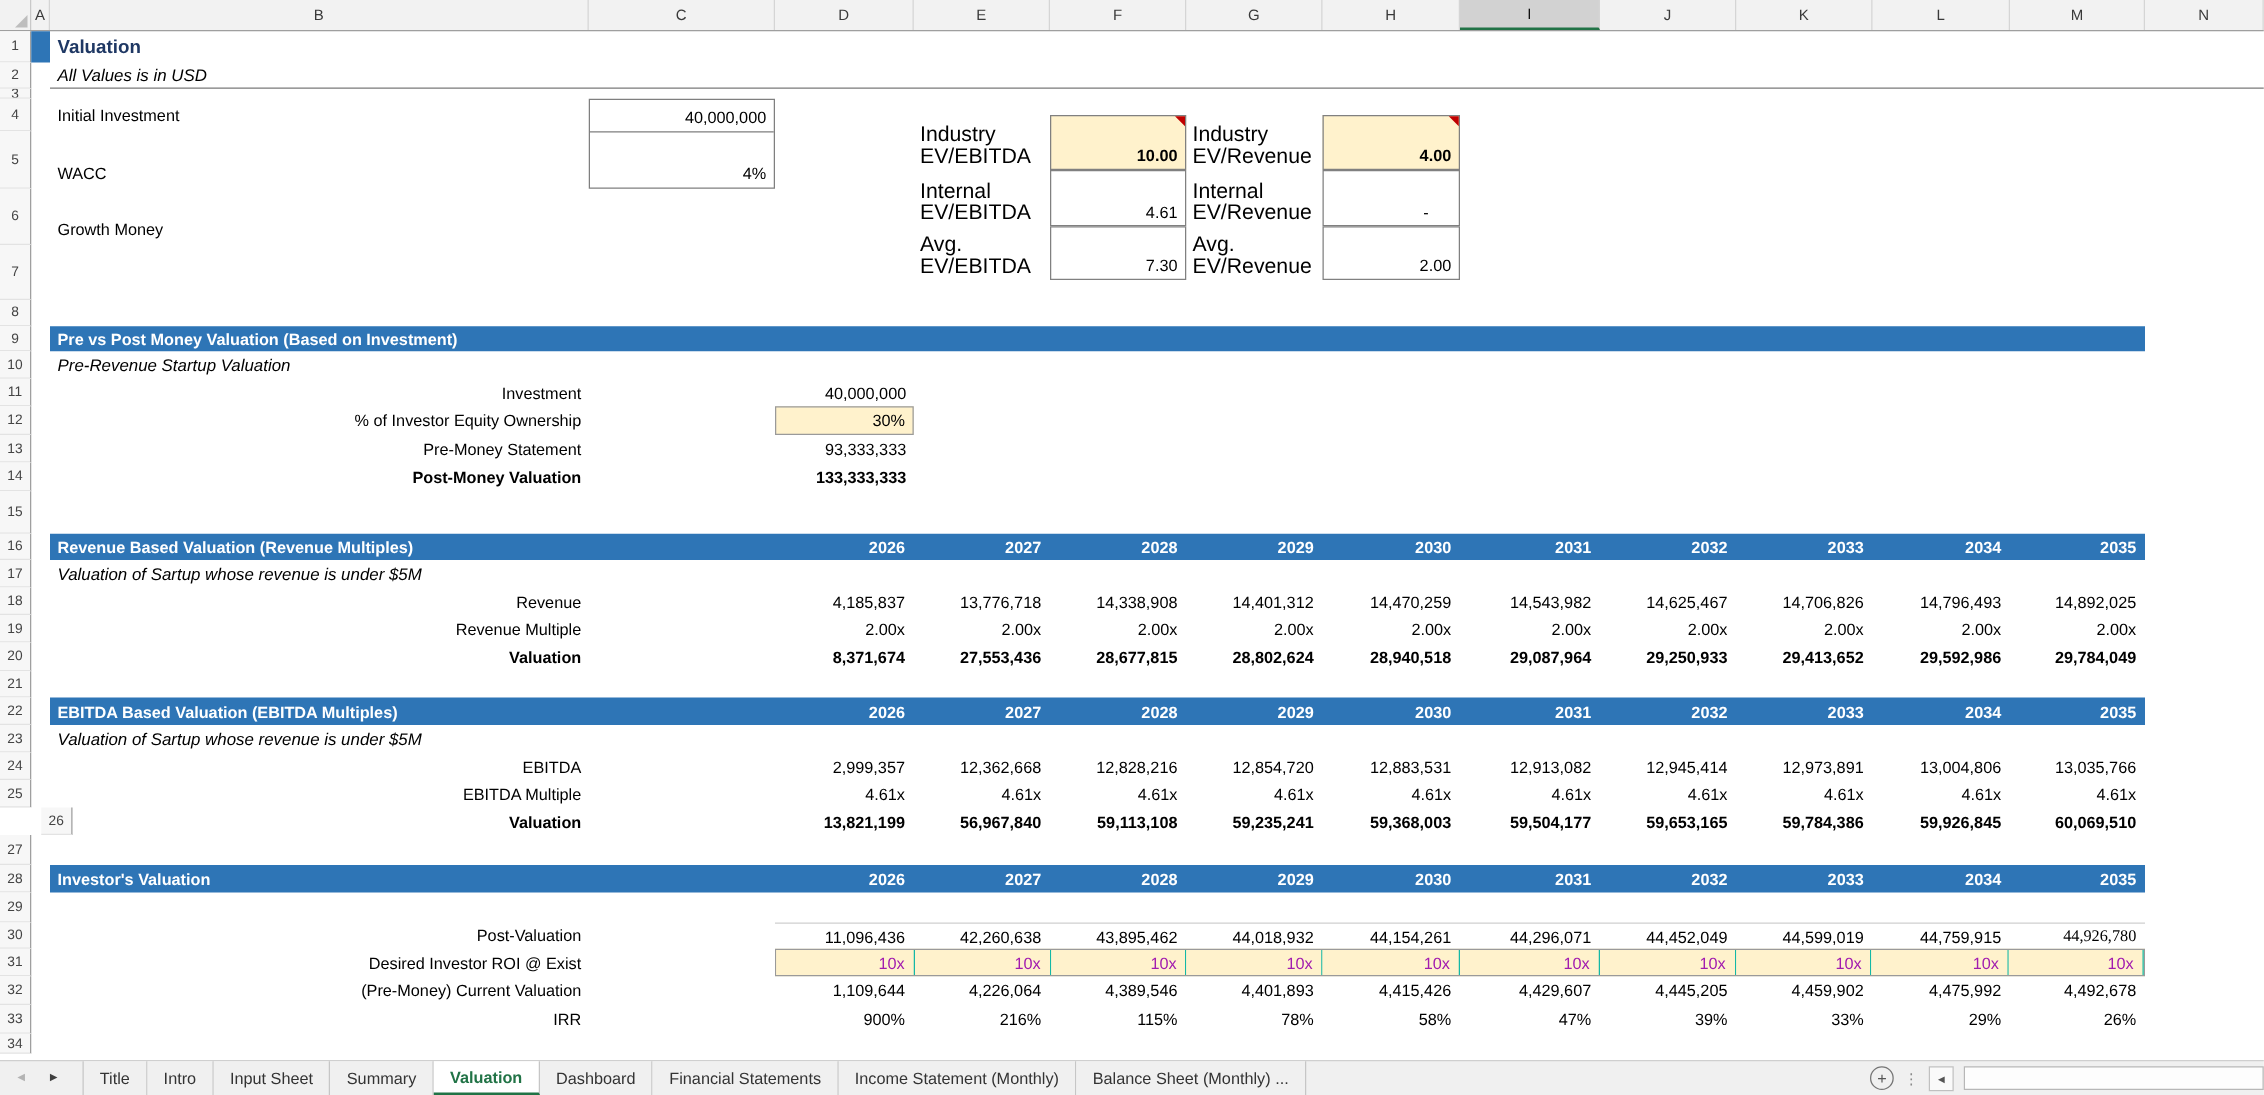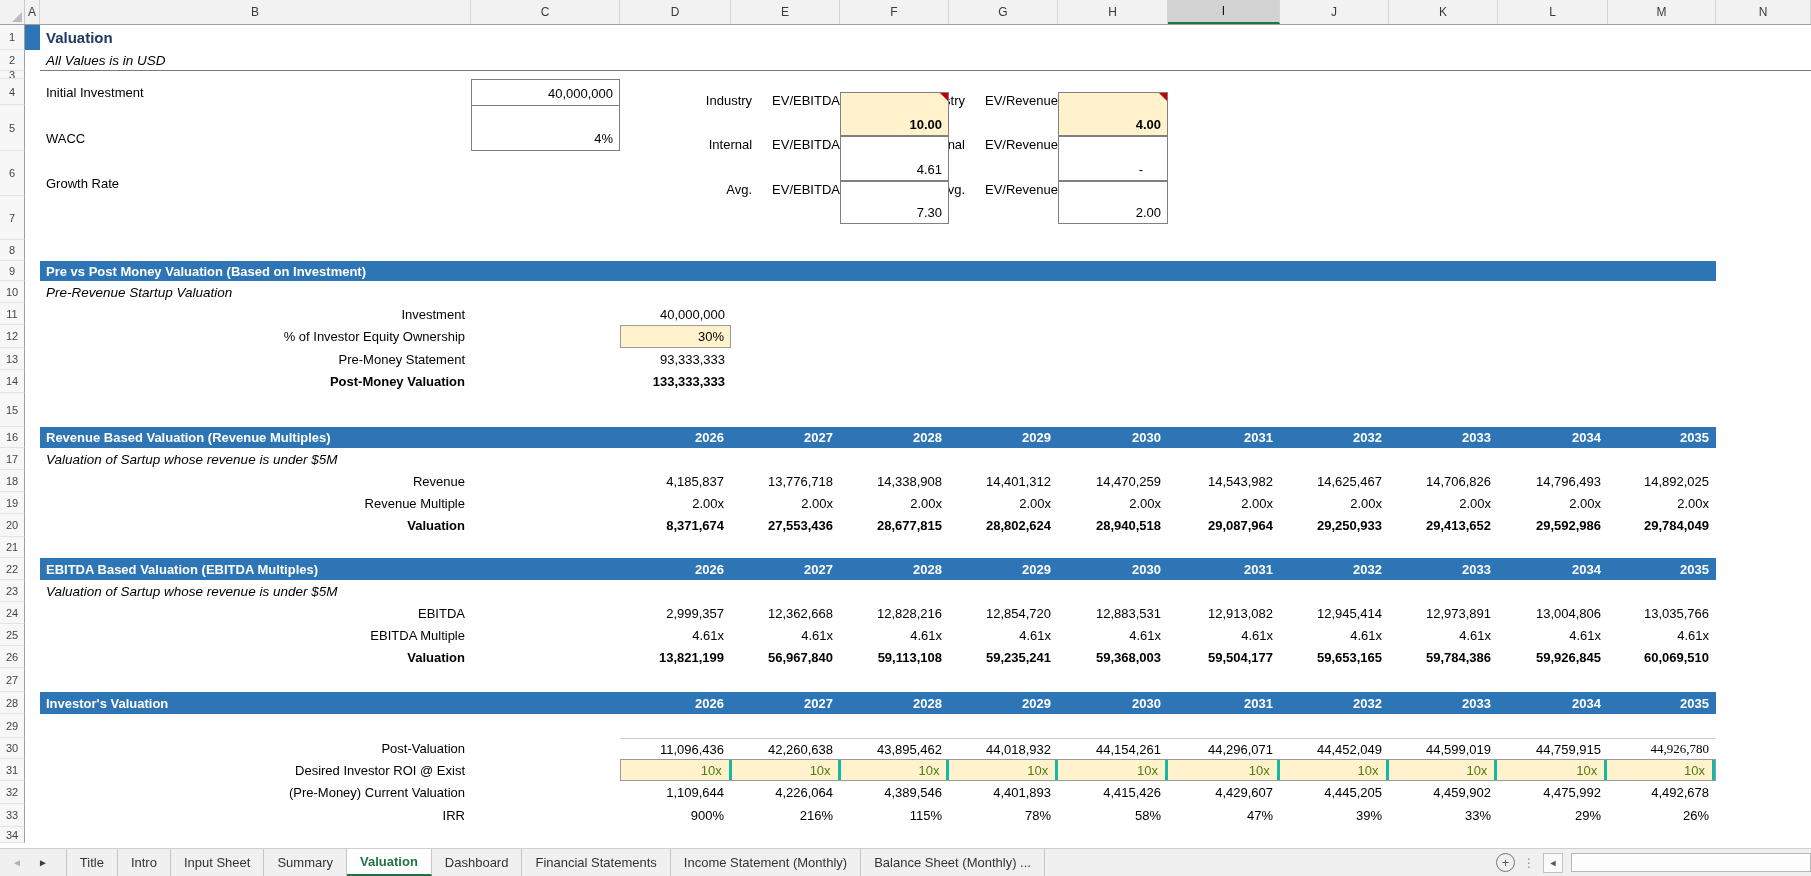--- a/index.html
+++ b/index.html
@@ -29,22 +29,22 @@
           padding-bottom:5px;font-size:13px;box-sizing:border-box;}
   .abox{position:absolute;left:471px;top:79px;width:149px;border:1px solid #7f7f7f;box-sizing:border-box;background:#fff;}
   .acell{display:flex;align-items:flex-end;justify-content:flex-end;padding:0 6px 4px 0;
          font-size:13px;border-bottom:1px solid #7f7f7f;box-sizing:border-box;}
   .acell:last-child{border-bottom:none;}
   
   .mtable{position:absolute;left:731px;top:92px;width:437px;}
   .mhead{height:17px;background:#2E75B6;color:#fff;font-weight:bold;font-size:13px;
          display:flex;align-items:center;padding-left:5px;box-sizing:border-box;}
   .mrow{display:flex;}
-  .ml{width:109px;display:flex;flex-direction:row;justify-content:flex-end;
-      padding:0 0 3px 5px;font-size:13px;line-height:17px;box-sizing:border-box;gap:20px;}
+  .ml{width:109px;display:flex;flex-direction:column;justify-content:flex-end;
+      padding:0 0 3px 5px;font-size:17px;line-height:17px;box-sizing:border-box;}
   .mv{width:109px;position:relative;display:flex;align-items:flex-end;justify-content:flex-end;
       padding:0 6px 3px 0;border:1px solid #808080;box-sizing:border-box;font-size:13px;background:#fff;}
   .mv.last{width:110px;}
   .mv.input{background:#FFF2CC;font-weight:bold;}
   .tri{position:absolute;top:0;right:0;width:0;height:0;
        border-left:8px solid transparent;border-top:8px solid #C00000;}
   
   .bar{position:absolute;left:40px;width:1676px;background:#2E75B6;color:#fff;
        display:flex;align-items:center;box-sizing:border-box;}
   .bartitle{font-weight:bold;font-size:13px;padding-left:6px;white-space:nowrap;}
@@ -60,21 +60,21 @@
   .dval{position:absolute;left:620px;width:111px;display:flex;align-items:center;justify-content:flex-end;
         padding-right:6px;font-size:13px;box-sizing:border-box;}
   .dval.bold{font-weight:bold;}
   .dval.input{background:#FFF2CC;border:1px solid #9a9a9a;}
   .vcells{position:absolute;left:620px;width:1096px;display:flex;box-sizing:border-box;}
   .vcells .c{display:flex;align-items:center;justify-content:flex-end;padding-right:7px;
              font-size:13px;box-sizing:border-box;}
   .vcells.boldrow .c{font-weight:bold;}
   .vcells.topline{border-top:1px solid #cfcfcf;}
   .vcells.roiRow{border:1px solid #9a9a9a;background:#FFF2CC;}
-  .vcells .c.roi{background:#FFF2CC;border-right:3px solid #14b8a6;color:#4d7c0f;}
+  .vcells .c.roi{background:#FFF2CC;border-right:1px solid #14b8a6;color:#a21caf;}
   
   #tabstrip{position:absolute;left:0;top:848px;width:1811px;height:28px;background:#f0f0f0;
             border-top:1px solid #cfcfcf;display:flex;align-items:stretch;box-sizing:border-box;}
   .tnav{display:flex;align-items:center;gap:16px;padding:0 18px 0 12px;}
   .tarrow{font-size:10px;color:#3f3f3f;cursor:default;}
   .tarrow.dim{color:#b3b3b3;}
   #tabs{display:flex;align-items:stretch;}
   .tab{display:flex;align-items:center;padding:0 13px;font-size:13px;color:#333;
        border-right:1px solid #c6c6c6;box-sizing:border-box;white-space:nowrap;background:#f0f0f0;}
   .tab:first-child{border-left:1px solid #c6c6c6;}
@@ -126,39 +126,39 @@
     <div class="rn" style="top: 427px; height: 21px;">16</div>
     <div class="rn" style="top: 448px; height: 22px;">17</div>
     <div class="rn" style="top: 470px; height: 22px;">18</div>
     <div class="rn" style="top: 492px; height: 22px;">19</div>
     <div class="rn" style="top: 514px; height: 23px;">20</div>
     <div class="rn" style="top: 537px; height: 21px;">21</div>
     <div class="rn" style="top: 558px; height: 22px;">22</div>
     <div class="rn" style="top: 580px; height: 22px;">23</div>
     <div class="rn" style="top: 602px; height: 22px;">24</div>
     <div class="rn" style="top: 624px; height: 22px;">25</div>
-    <div class="rn" style="top: 646px; height: 22px;">26</div>
+    <div class="rn" style="top: 646px; height: 22px; margin-left: 33px;">26</div>
     <div class="rn" style="top: 668px; height: 24px;">27</div>
     <div class="rn" style="top: 692px; height: 22px;">28</div>
     <div class="rn" style="top: 714px; height: 24px;">29</div>
     <div class="rn" style="top: 738px; height: 21px;">30</div>
     <div class="rn" style="top: 759px; height: 22px;">31</div>
     <div class="rn" style="top: 781px; height: 23px;">32</div>
     <div class="rn" style="top: 804px; height: 23px;">33</div>
     <div class="rn" style="top: 827px; height: 16px;">34</div>
   </div>
 
 <div class="a1box"></div>
 <div class="band sheettitle" style="top:25px;height:25px">Valuation</div>
 <div class="band subtitle" style="top:50px;height:20px">All Values is in USD</div>
 <div class="hr2"></div>
 
 <div class="alabel" style="top:79px;height:26px">Initial Investment</div>
 <div class="alabel" style="top:105px;height:46px">WACC</div>
-<div class="alabel" style="top:151px;height:45px">Growth Rate</div>
+<div class="alabel" style="top:151px;height:45px">Growth Money</div>
 <div class="abox">
   <div class="acell" style="height:26px">40,000,000</div>
   <div class="acell" style="height:44px">4%</div>
 </div>
 
 <div class="mtable">
   <div class="mrow" style="height:44px">
     <div class="ml">
         <span>Industry</span>
         <span>EV/EBITDA</span>

